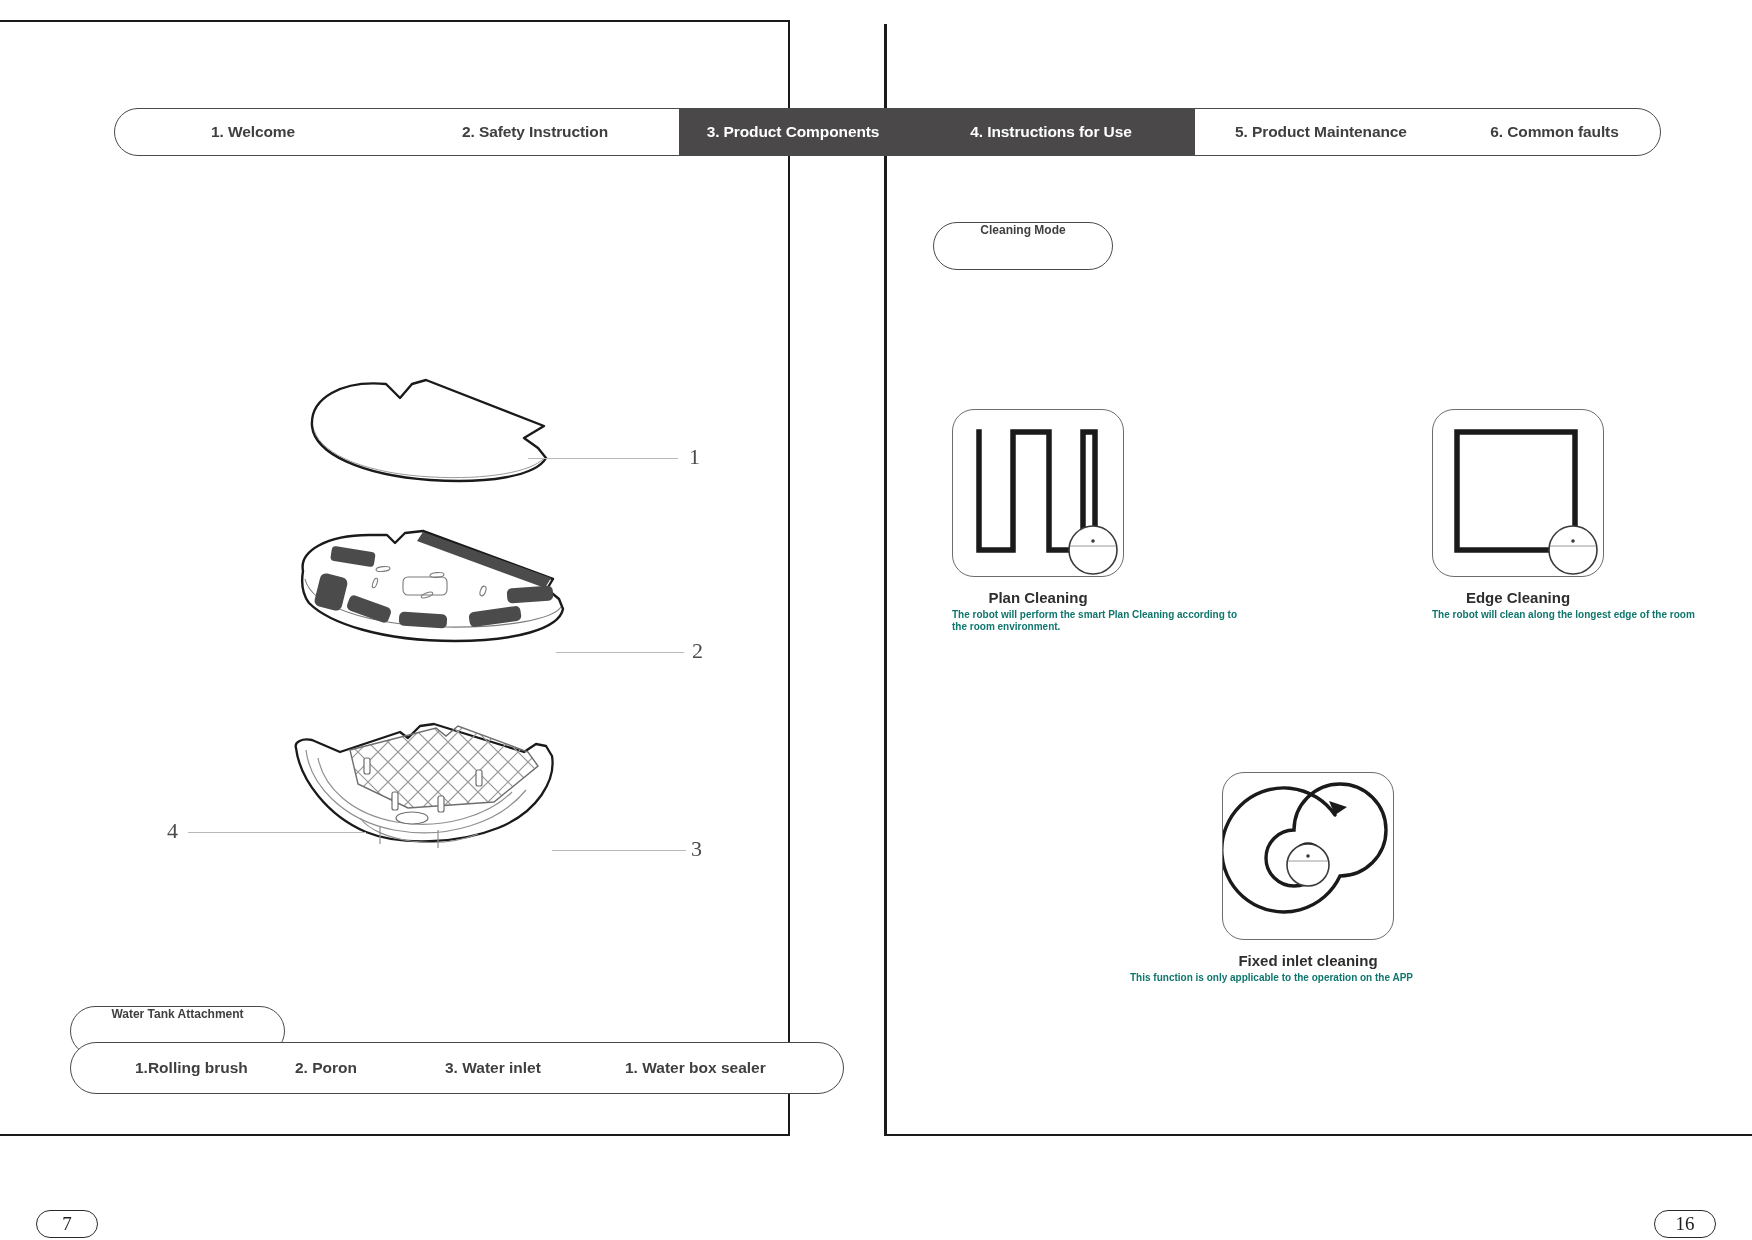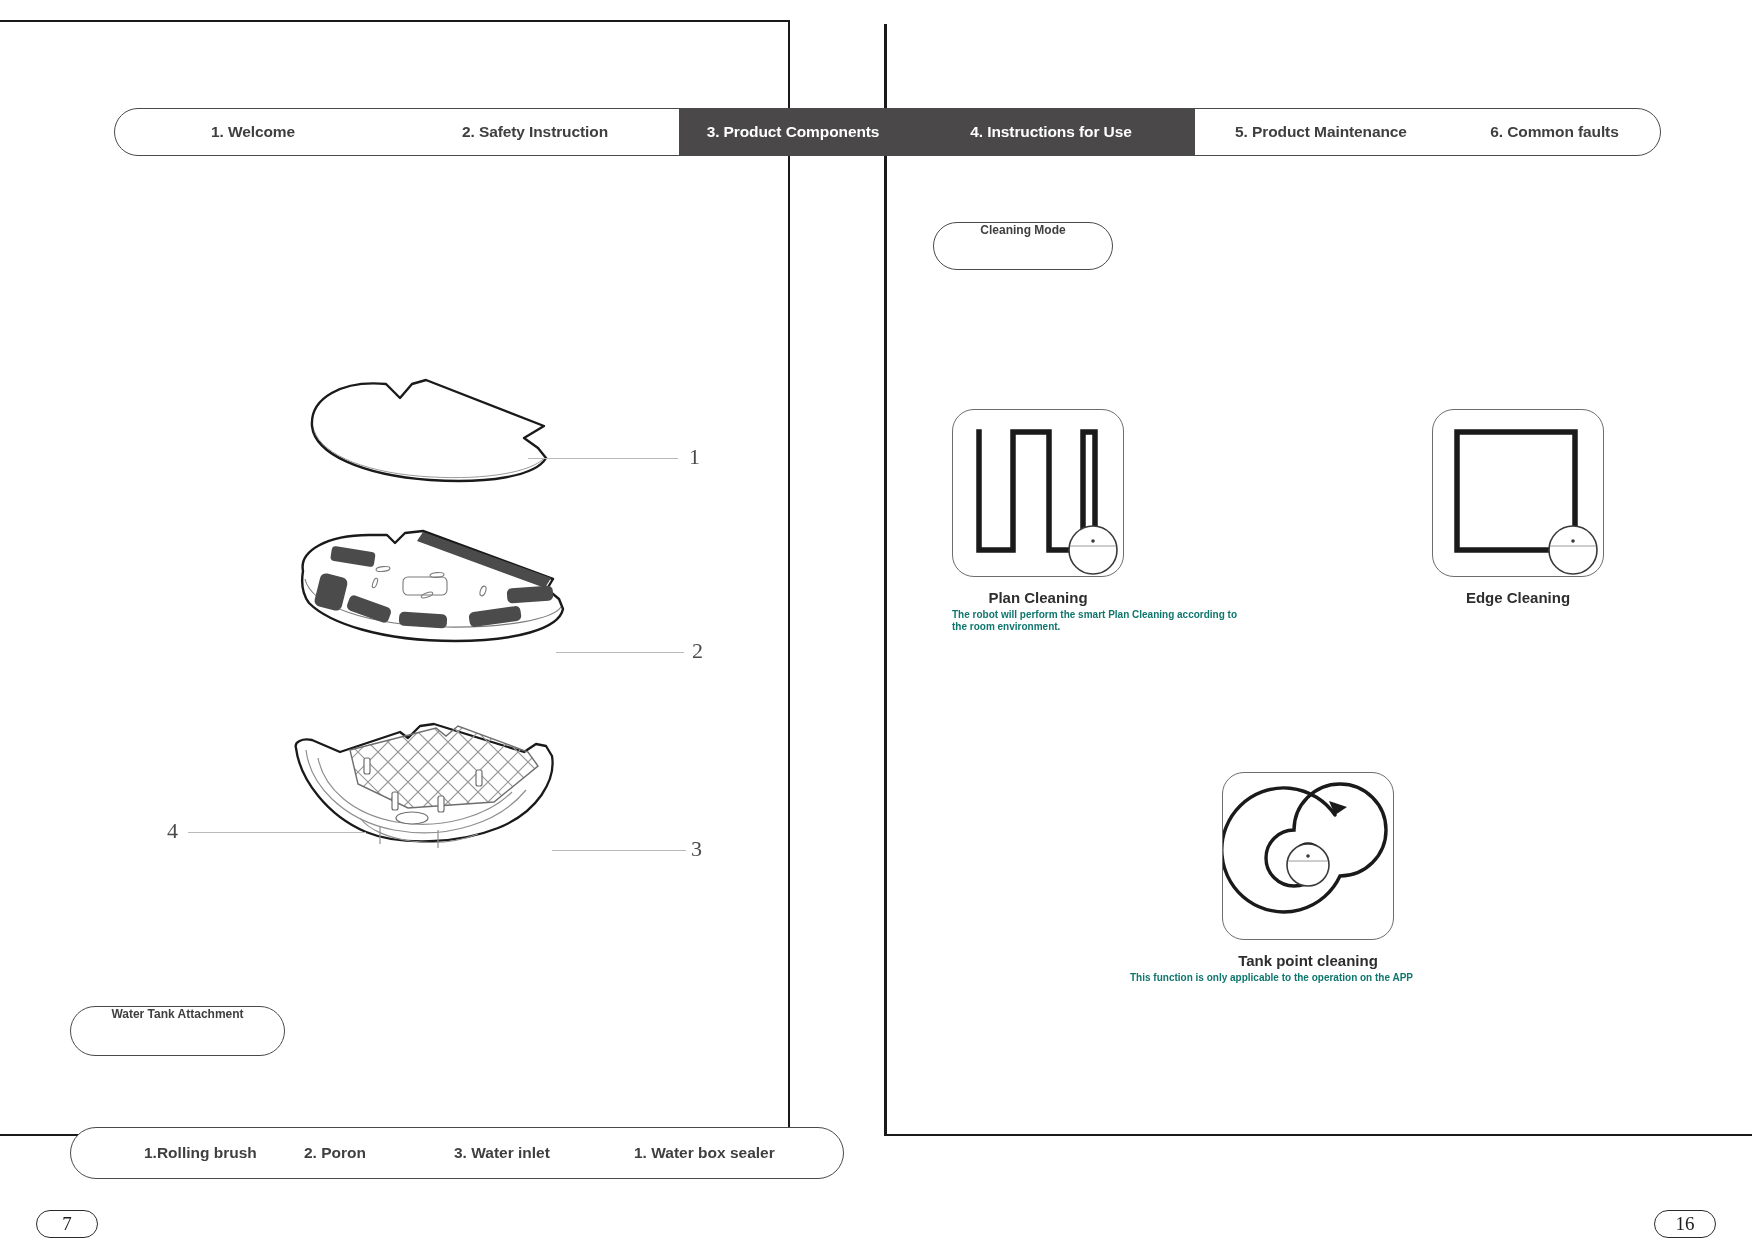--- a/index.html
+++ b/index.html
@@ -41,23 +41,23 @@
     position:absolute;box-sizing:border-box;
     border:1.6px solid #4a4a4a;border-radius:30px;background:#fff;
     display:flex;align-items:flex-start;justify-content:center;
     font-size:12px;font-weight:bold;color:#3f3f3f;
   }
   #pill-water-tank{left:70px;top:982px;width:215px;height:50px;}
   #pill-cleaning-mode{left:933px;top:198px;width:180px;height:48px;}
 
   
   #legend-bar{
-    position:absolute;left:70px;top:1103px;width:774px;height:52px;
+    position:absolute;left:70px;top:1018px;width:774px;height:52px;
     border:1.6px solid #4a4a4a;border-radius:26px;background:#fff;
-    box-sizing:border-box;display:flex;align-items:center;justify-content:center;
+    box-sizing:border-box;display:flex;align-items:center;
   }
   #legend-bar .lg{
     font-size:15.5px;font-weight:bold;color:#3f3f3f;text-align:left;
   }
   #legend-bar .lg.i0{margin-left:64px;width:160px;}
   #legend-bar .lg.i1{width:150px;}
   #legend-bar .lg.i2{width:180px;}
   #legend-bar .lg.i3{width:200px;}
 
   
@@ -252,37 +252,38 @@
   <div class="mode-card" id="card-edge">
     <div class="mode-icon">
       <svg width="170" height="166" viewBox="0 0 170 166">
         <rect x="24" y="22" width="118" height="118" fill="none" stroke="#1a1a1a" stroke-width="5.5"></rect>
         <circle cx="140" cy="140" r="24" fill="#ffffff" stroke="#3a3a3a" stroke-width="1.6"></circle>
         <path d="M117,136 L163,136" stroke="#9a9a9a" stroke-width="1"></path>
         <circle cx="140" cy="131" r="1.8" fill="#3a3a3a"></circle>
       </svg>
     </div>
     <div class="mode-title">Edge Cleaning</div>
+    <div class="mode-desc">The robot will clean along the longest edge of the room</div>
   </div>
 
   <div class="mode-card" id="card-fixed">
     <div class="mode-icon">
       <svg width="170" height="166" viewBox="0 0 170 166">
         <path d="M85,99
                  A14,14 0 1 1 99,85
                  A28,28 0 1 1 71,57
                  A46,46 0 1 1 117,103
                  A62,62 0 1 1 112,42" fill="none" stroke="#1a1a1a" stroke-width="3.4" stroke-linecap="round"></path>
         <path d="M112,42 L106,28 L124,34 Z" fill="#1a1a1a"></path>
         <circle cx="85" cy="92" r="21" fill="#ffffff" stroke="#3a3a3a" stroke-width="1.6"></circle>
         <path d="M65,88 L105,88" stroke="#9a9a9a" stroke-width="1"></path>
         <circle cx="85" cy="83" r="1.8" fill="#3a3a3a"></circle>
       </svg>
     </div>
-    <div class="mode-title">Tank point cleaning</div>
+    <div class="mode-title">Fixed inlet cleaning</div>
     <div class="mode-desc">This function is only applicable to the operation on the APP</div>
   </div>
 
   <div class="pagenum" id="pagenum-left">
       <span>7</span>
     </div>
   <div class="pagenum" id="pagenum-right">
       <span>16</span>
     </div>
 

